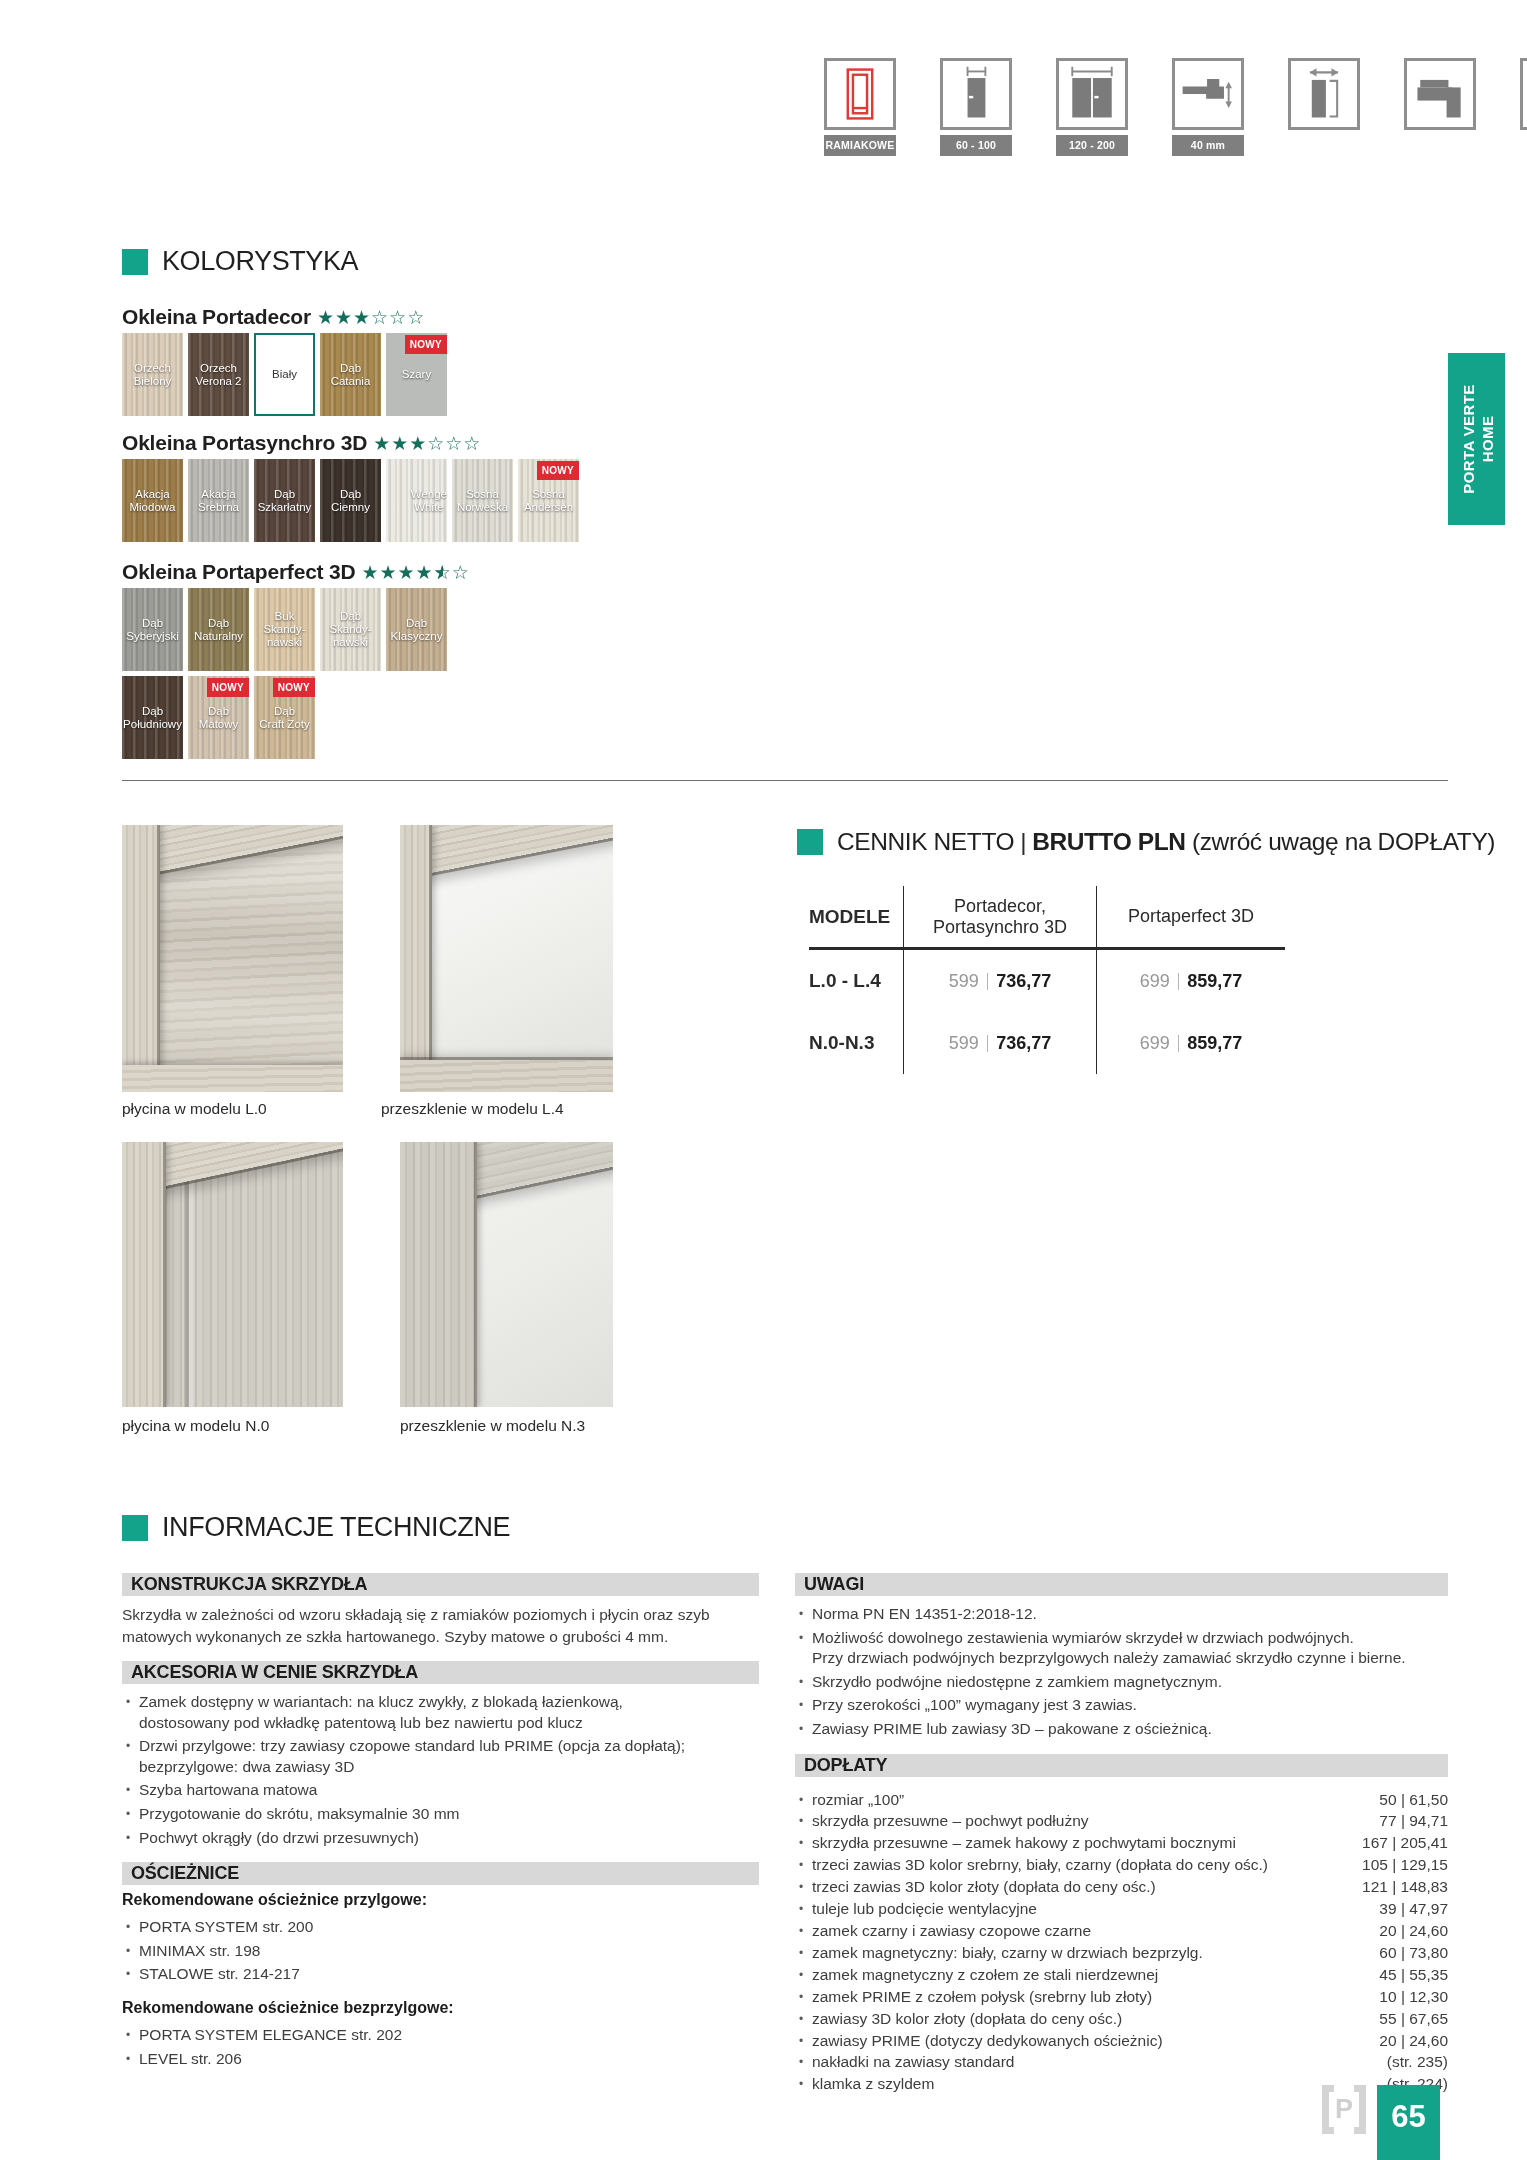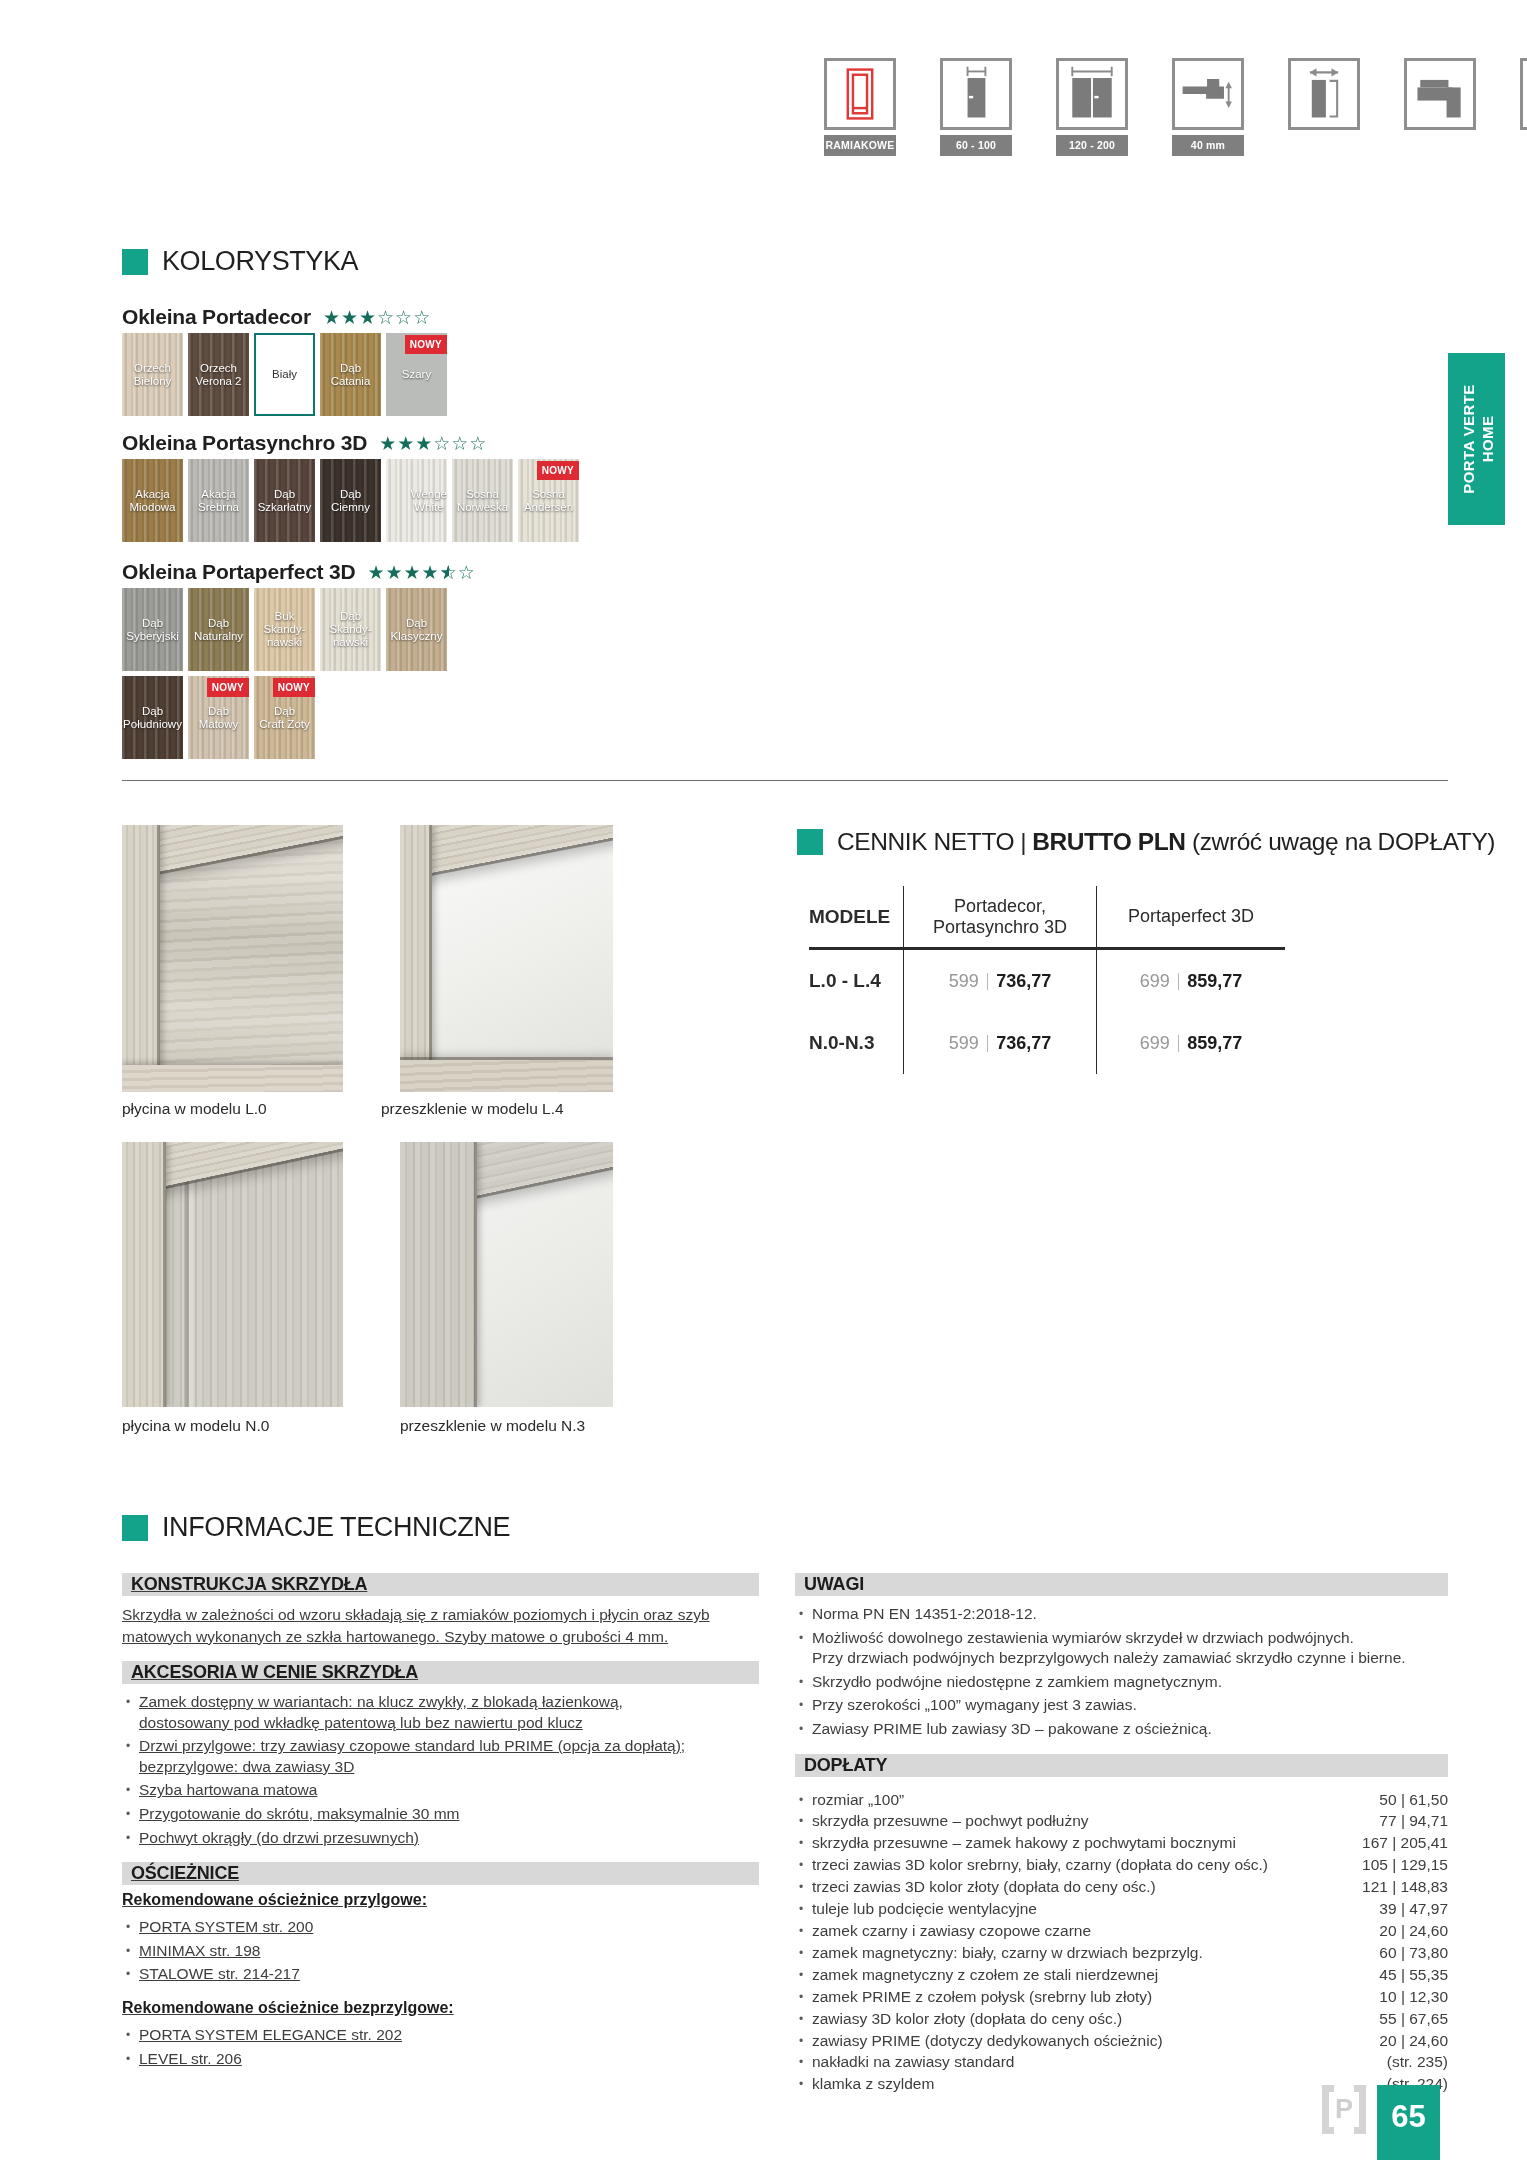--- a/index.html
+++ b/index.html
@@ -22,21 +22,21 @@
                   display:flex;flex-direction:column;align-items:center;justify-content:center;
                   color:#fff;font-weight:bold;font-size:15px;line-height:19px;letter-spacing:.4px;text-align:center;}
 
   
   .sec-head{display:flex;align-items:center;gap:14px;}
   .sec-sq{width:26px;height:26px;flex:0 0 26px;}
   .sec-title{font-size:27px;color:#1f1f1f;letter-spacing:-.4px;white-space:nowrap;}
 
   
   .kolor{position:absolute;left:122px;top:246px;width:700px;}
-  .g-title-row{display:flex;align-items:center;gap:12px;}
+  .g-title-row{display:flex;align-items:center;gap:6px;}
   .g-title{font-size:21px;font-weight:bold;color:#1f1f1f;letter-spacing:-.2px;}
   .stars{font-family:"DejaVu Sans",sans-serif;font-size:19px;line-height:19px;letter-spacing:1px;}
   .star-half{position:relative;display:inline-block;}
   .star-half .h-fill{position:absolute;left:0;top:0;width:54%;overflow:hidden;}
   .swatch-row{display:flex;flex-wrap:wrap;gap:5px;}
   .swatch{position:relative;box-sizing:border-box;width:61px;height:83px;
           display:flex;align-items:center;justify-content:center;text-align:center;
           font-size:11.5px;line-height:13px;color:#fff;white-space:pre-line;
           text-shadow:0 1px 2px rgba(0,0,0,.6);}
   .swatch.white-sw{background:#fff;border:2px solid #0f766e;color:#333;text-shadow:none;}
@@ -87,21 +87,21 @@
   .pt-head{min-height:64px;border-bottom:3px solid #2a2a2a;}
   .pt-c1{justify-content:flex-start;text-align:left;font-weight:bold;font-size:19px;}
   .pt-vline{border-left:1.5px solid #2a2a2a;}
   .netto{color:#979797;}
   .psep{display:inline-block;width:1.5px;height:17px;background:#b5b5b5;margin:0 8px;vertical-align:-3px;}
   .brutto{font-weight:bold;color:#1c1c1c;}
 
   
   .tech-head{position:absolute;left:122px;top:1512px;}
   .col{position:absolute;top:1573px;}
-  .col-left{left:122px;width:637px;text-decoration:underline;}
+  .col-left{left:122px;width:637px;}
   .col-right{left:795px;width:653px;}
   .bar{box-sizing:border-box;height:23px;background:#d8d8d8;color:#1c1c1c;
        font-size:18px;font-weight:bold;line-height:23px;padding-left:9px;letter-spacing:-.2px;}
   .tech-p{margin:8px 0 14px 0;font-size:15.5px;line-height:21.5px;color:#3d3d3d;}
   ul.blist{list-style:none;margin:8px 0 14px 0;padding:0;}
   ul.blist li{position:relative;padding-left:17px;margin-bottom:3px;font-size:15.5px;line-height:20.6px;
               color:#3d3d3d;white-space:pre-line;}
   ul.blist li::before{content:"•";position:absolute;left:4px;top:0;color:#5a5a5a;font-size:12px;}
   .subhead{font-size:16px;font-weight:bold;color:#1c1c1c;margin:6px 0 4px 0;}
   .sub-ul{margin:0 0 2px 0;}

